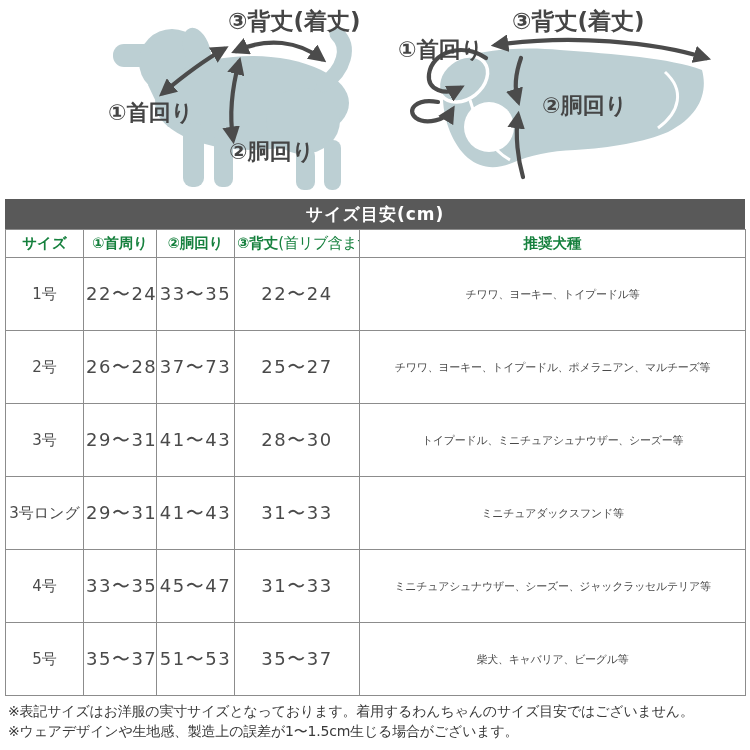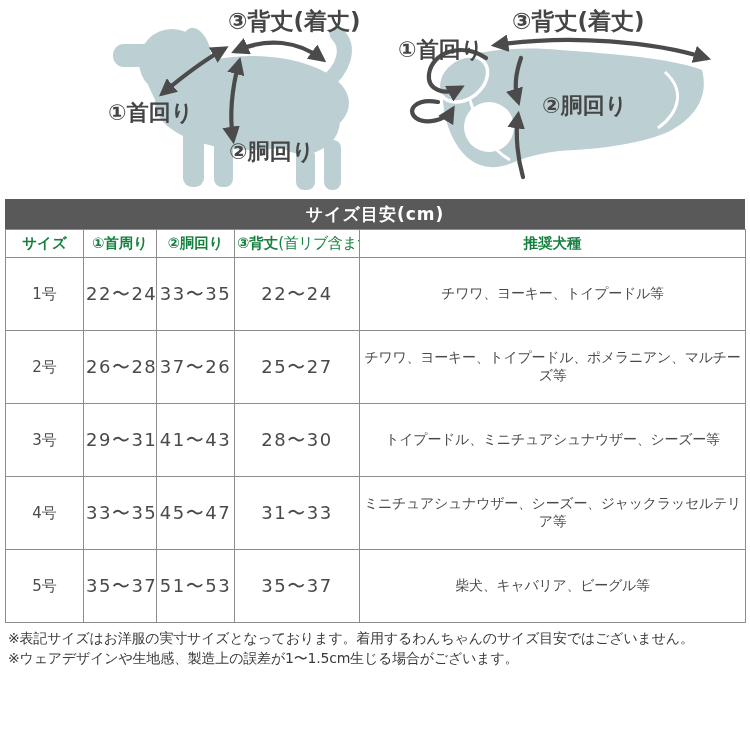--- a/index.html
+++ b/index.html
@@ -26,21 +26,21 @@
     border:1px solid #8c8c8c;text-align:center;vertical-align:middle;
     padding:0 2px;overflow:hidden;
   }
   .size-table thead th{
     height:27px;font-size:14.5px;font-weight:600;color:#15803d;white-space:nowrap;
   }
   .size-table thead th .sub{font-size:15px;font-weight:400;letter-spacing:-0.5px;margin-top:48px;}
   .size-table tbody tr{height:73px;}
   td.c-size{font-size:15px;white-space:nowrap;}
   td.c-num{font-size:18px;letter-spacing:1.5px;white-space:nowrap;}
-  td.c-breeds{font-size:14px;letter-spacing:-0.3px;}
+  td.c-breeds{font-size:11px;letter-spacing:-0.3px;}
   
   .notes{margin:5px 4px 0 8px;font-size:14px;line-height:1.45;color:#3a3a3a;letter-spacing:-0.2px;}
   .notes .indent{padding-left:14px;}
 </style>
 </head>
 <body>
 
 <div class="diagram-wrap">
 <svg width="750" height="196" viewBox="0 0 750 196">
   <defs>
@@ -118,30 +118,37 @@
       <tr>
         <td class="c-size">1号</td>
         <td class="c-num">22〜24</td>
         <td class="c-num">33〜35</td>
         <td class="c-num">22〜24</td>
         <td class="c-breeds">チワワ、ヨーキー、トイプードル等</td>
       </tr>
       <tr>
         <td class="c-size">2号</td>
         <td class="c-num">26〜28</td>
-        <td class="c-num">37〜26</td>
+        <td class="c-num">37〜73</td>
         <td class="c-num">25〜27</td>
         <td class="c-breeds">チワワ、ヨーキー、トイプードル、ポメラニアン、マルチーズ等</td>
       </tr>
       <tr>
         <td class="c-size">3号</td>
         <td class="c-num">29〜31</td>
         <td class="c-num">41〜43</td>
         <td class="c-num">28〜30</td>
         <td class="c-breeds">トイプードル、ミニチュアシュナウザー、シーズー等</td>
+      </tr>
+      <tr>
+        <td class="c-size">3号ロング</td>
+        <td class="c-num">29〜31</td>
+        <td class="c-num">41〜43</td>
+        <td class="c-num">31〜33</td>
+        <td class="c-breeds">ミニチュアダックスフンド等</td>
       </tr>
       <tr>
         <td class="c-size">4号</td>
         <td class="c-num">33〜35</td>
         <td class="c-num">45〜47</td>
         <td class="c-num">31〜33</td>
         <td class="c-breeds">ミニチュアシュナウザー、シーズー、ジャックラッセルテリア等</td>
       </tr>
       <tr>
         <td class="c-size">5号</td>

